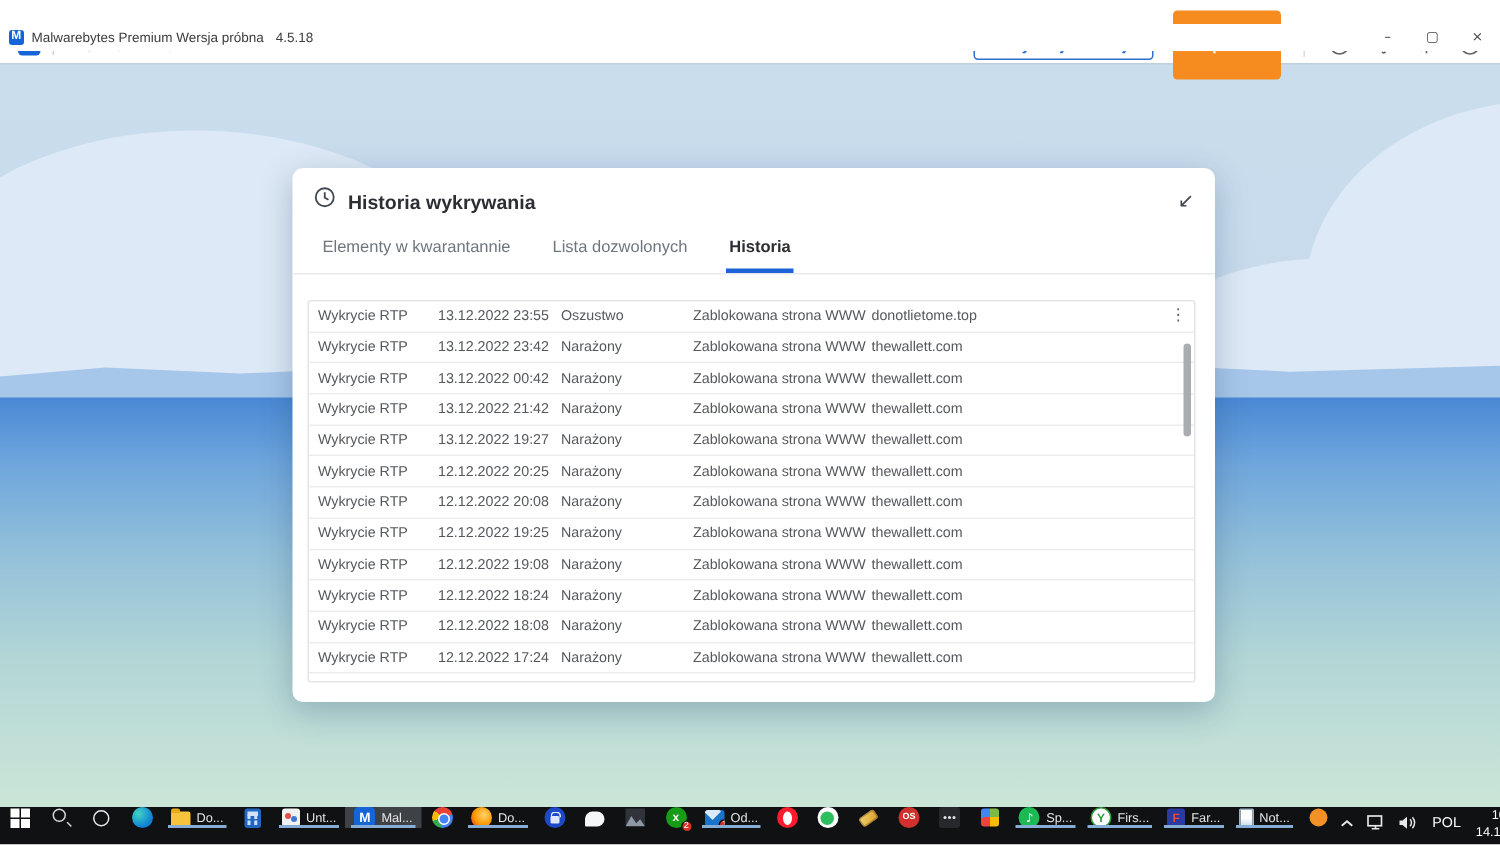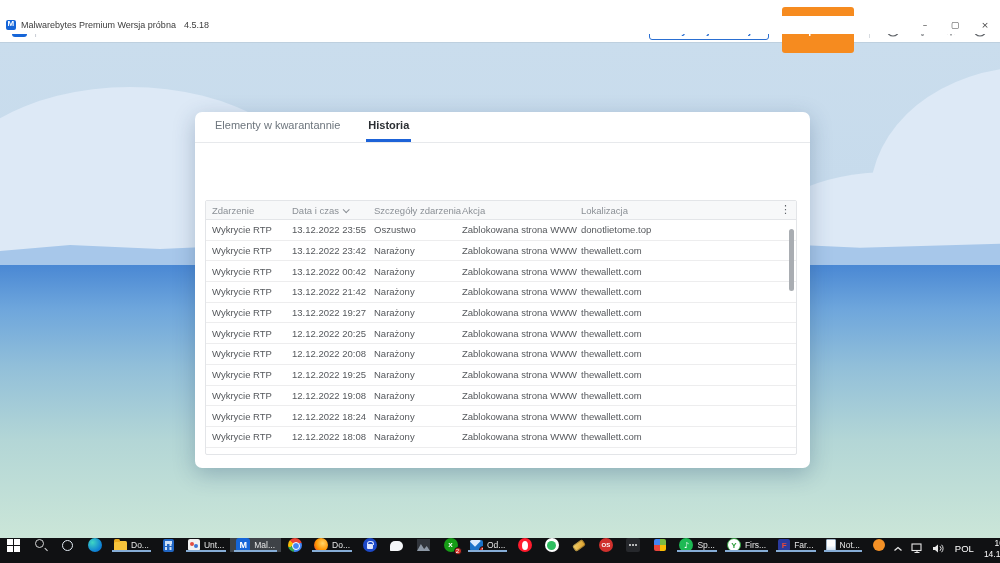--- a/index.html
+++ b/index.html
@@ -181,44 +181,37 @@
 <div class="main">
   <div class="cloud" style="left:-60px; top:45px; width:380px; height:230px;"></div>
   <div class="cloud" style="left:200px; top:120px; width:420px; height:160px; border-radius:45%;"></div>
   <div class="cloud" style="left:380px; top:150px; width:260px; height:110px;"></div>
   <div class="cloud" style="left:870px; top:25px; width:320px; height:260px;"></div>
   <div class="cloud" style="left:760px; top:130px; width:260px; height:130px;"></div>
   <div class="hills"></div>
   <div class="sea"></div>
 
   <div class="dialog">
+    <div class="dlg-head">
+      <span>
+        <svg width="15" height="15" viewBox="0 0 15 15">
+            <circle cx="7.5" cy="7.5" r="6" fill="none" stroke="#3f4750" stroke-width="1.2"></circle>
+            <path d="M7.5 4.2 L7.5 7.8 L10 9.2" fill="none" stroke="#3f4750" stroke-width="1.2"></path>
+          </svg>
+      </span>
+      <span class="dlg-title">Historia wykrywania</span>
+      <span class="dlg-collapse glyph">↙</span>
+    </div>
     <div class="tabs">
         <div class="tab">Elementy w kwarantannie</div>
+        <div class="tab">Lista dozwolonych</div>
         <div class="tab active">Historia</div>
       </div>
 
     <div class="tablewrap">
-      <div class="thead">
-        <div class="hcell">
-            <span>Zdarzenie</span>
-          </div>
-        <div class="hcell">
-            <span>Data i czas</span>
-            <span class="sort-chev"></span>
-          </div>
-        <div class="hcell">
-            <span>Szczegóły zdarzenia</span>
-          </div>
-        <div class="hcell">
-            <span>Akcja</span>
-          </div>
-        <div class="hcell">
-            <span>Lokalizacja</span>
-          </div>
-      </div>
       <span class="dots-menu glyph">⋮</span>
       <div class="tbody">
           <div class="trow">
             <div class="tcell">Wykrycie RTP</div>
             <div class="tcell">13.12.2022 23:55</div>
             <div class="tcell">Oszustwo</div>
             <div class="tcell">Zablokowana strona WWW</div>
             <div class="tcell">donotlietome.top</div>
           </div>
           <div class="trow">

